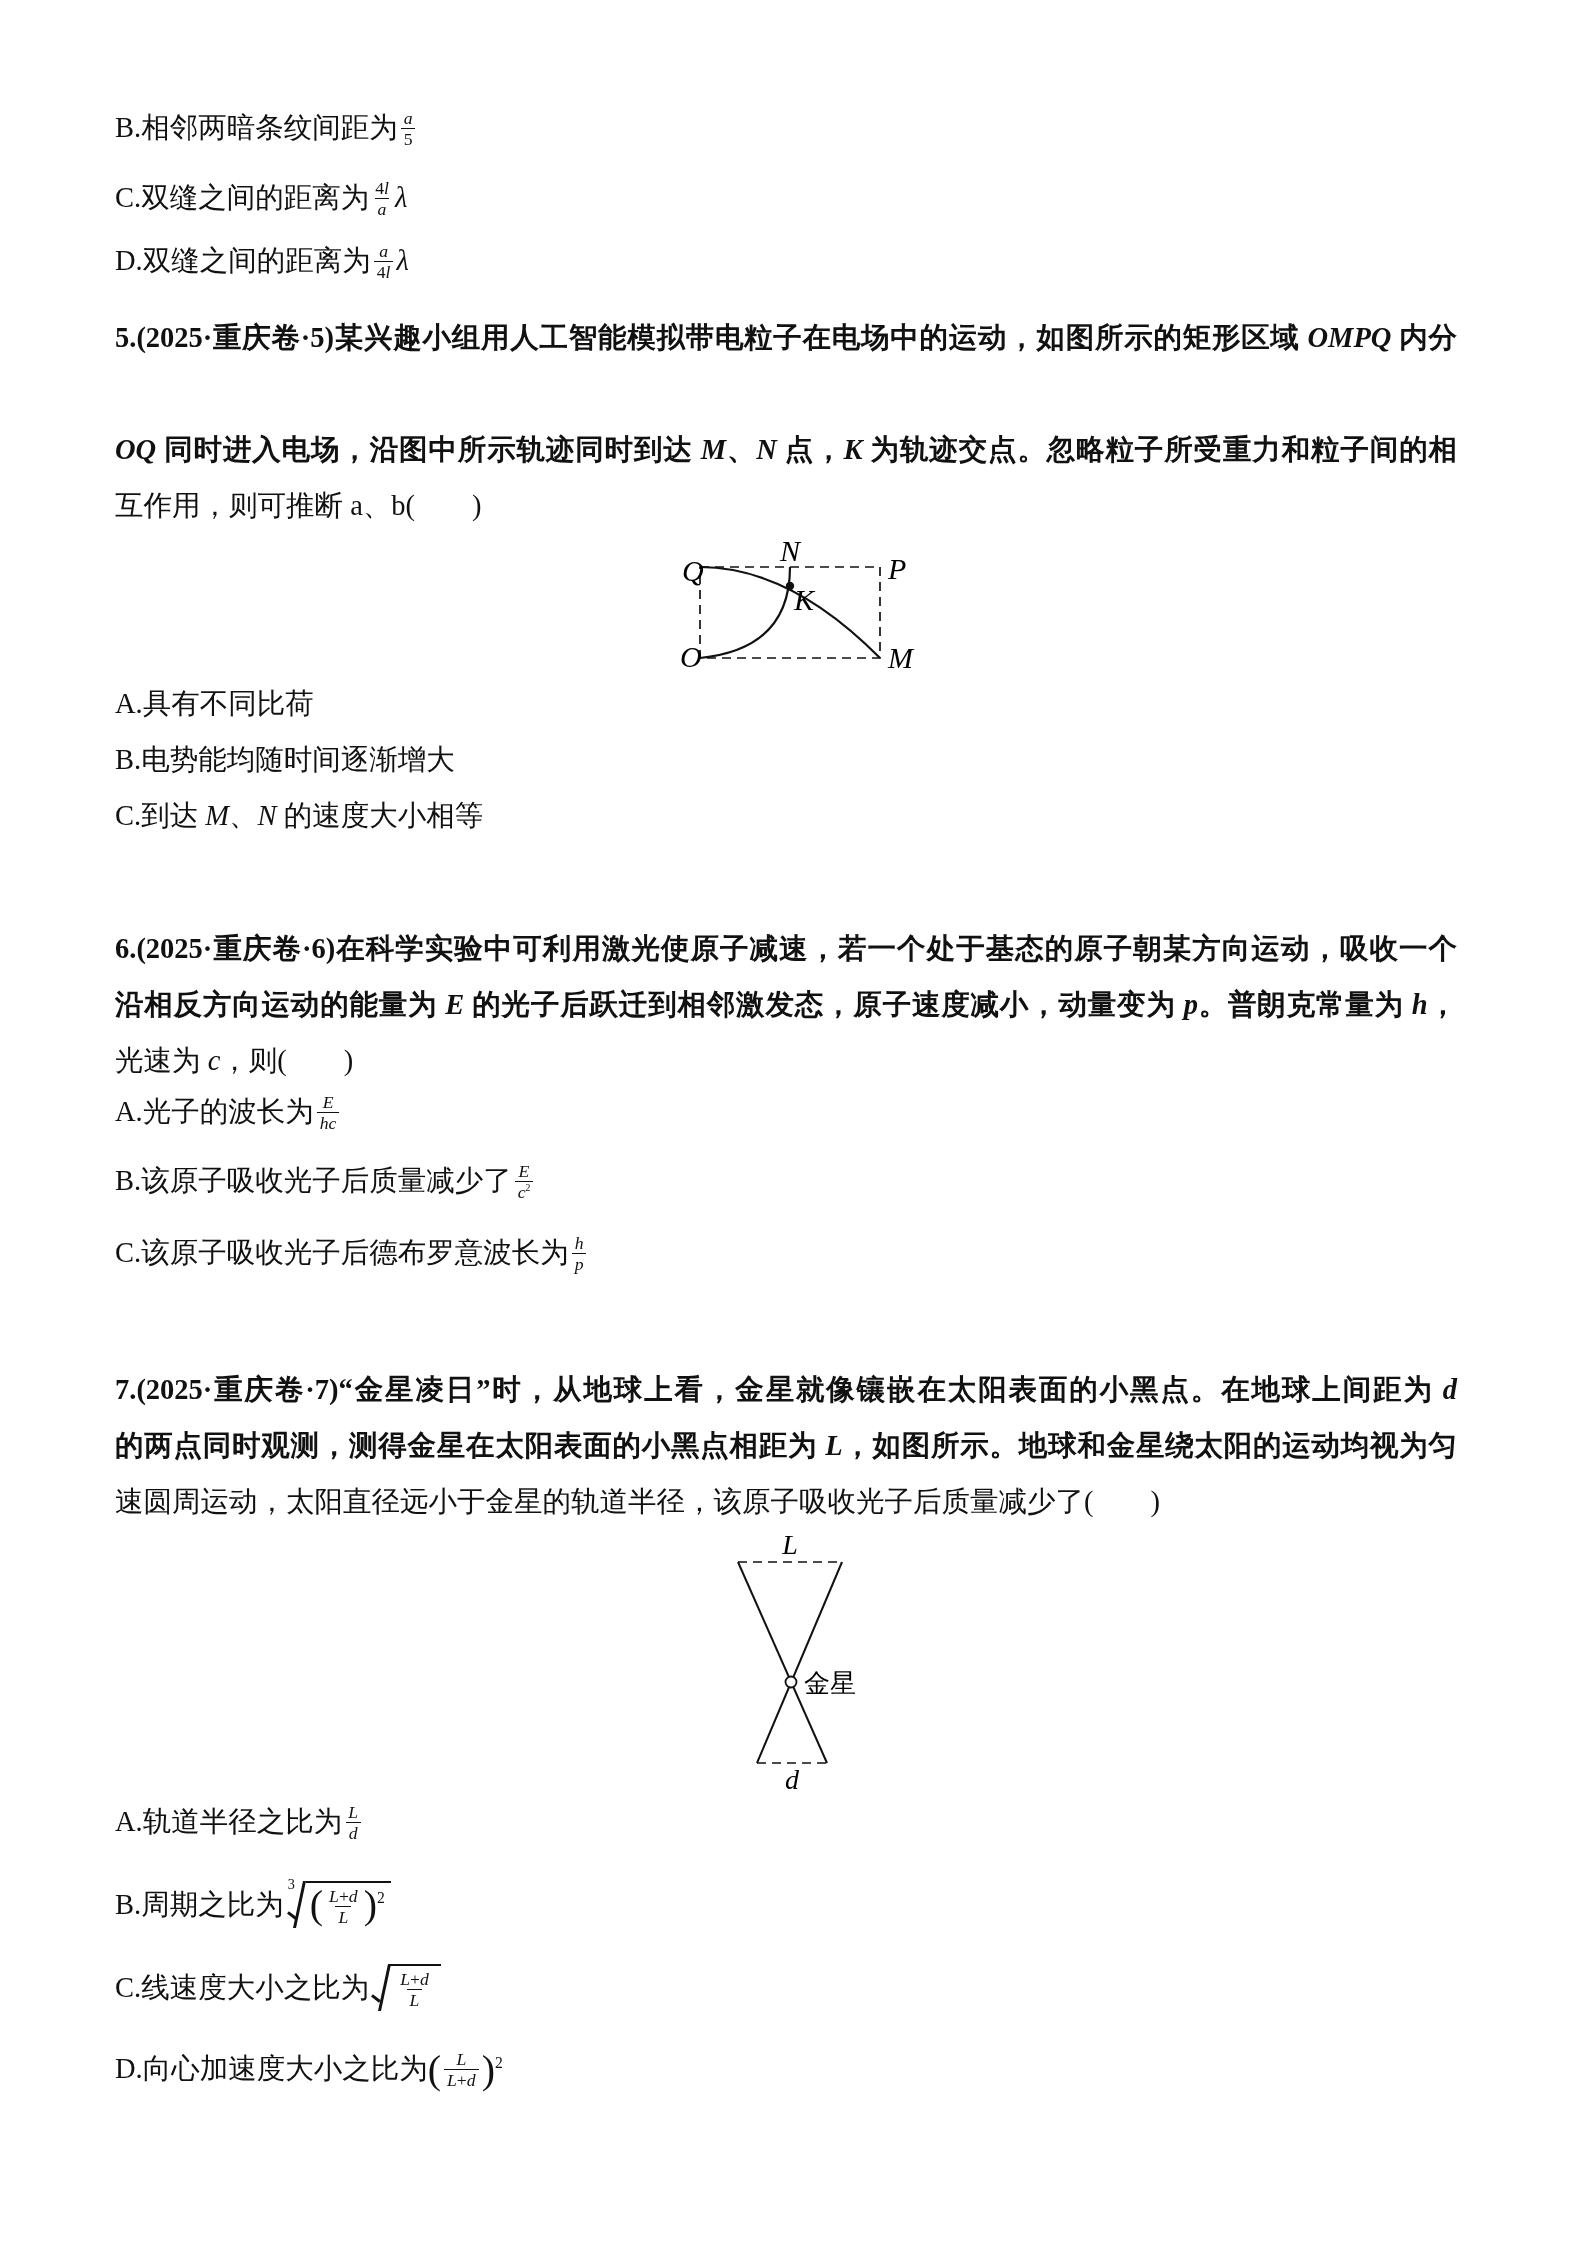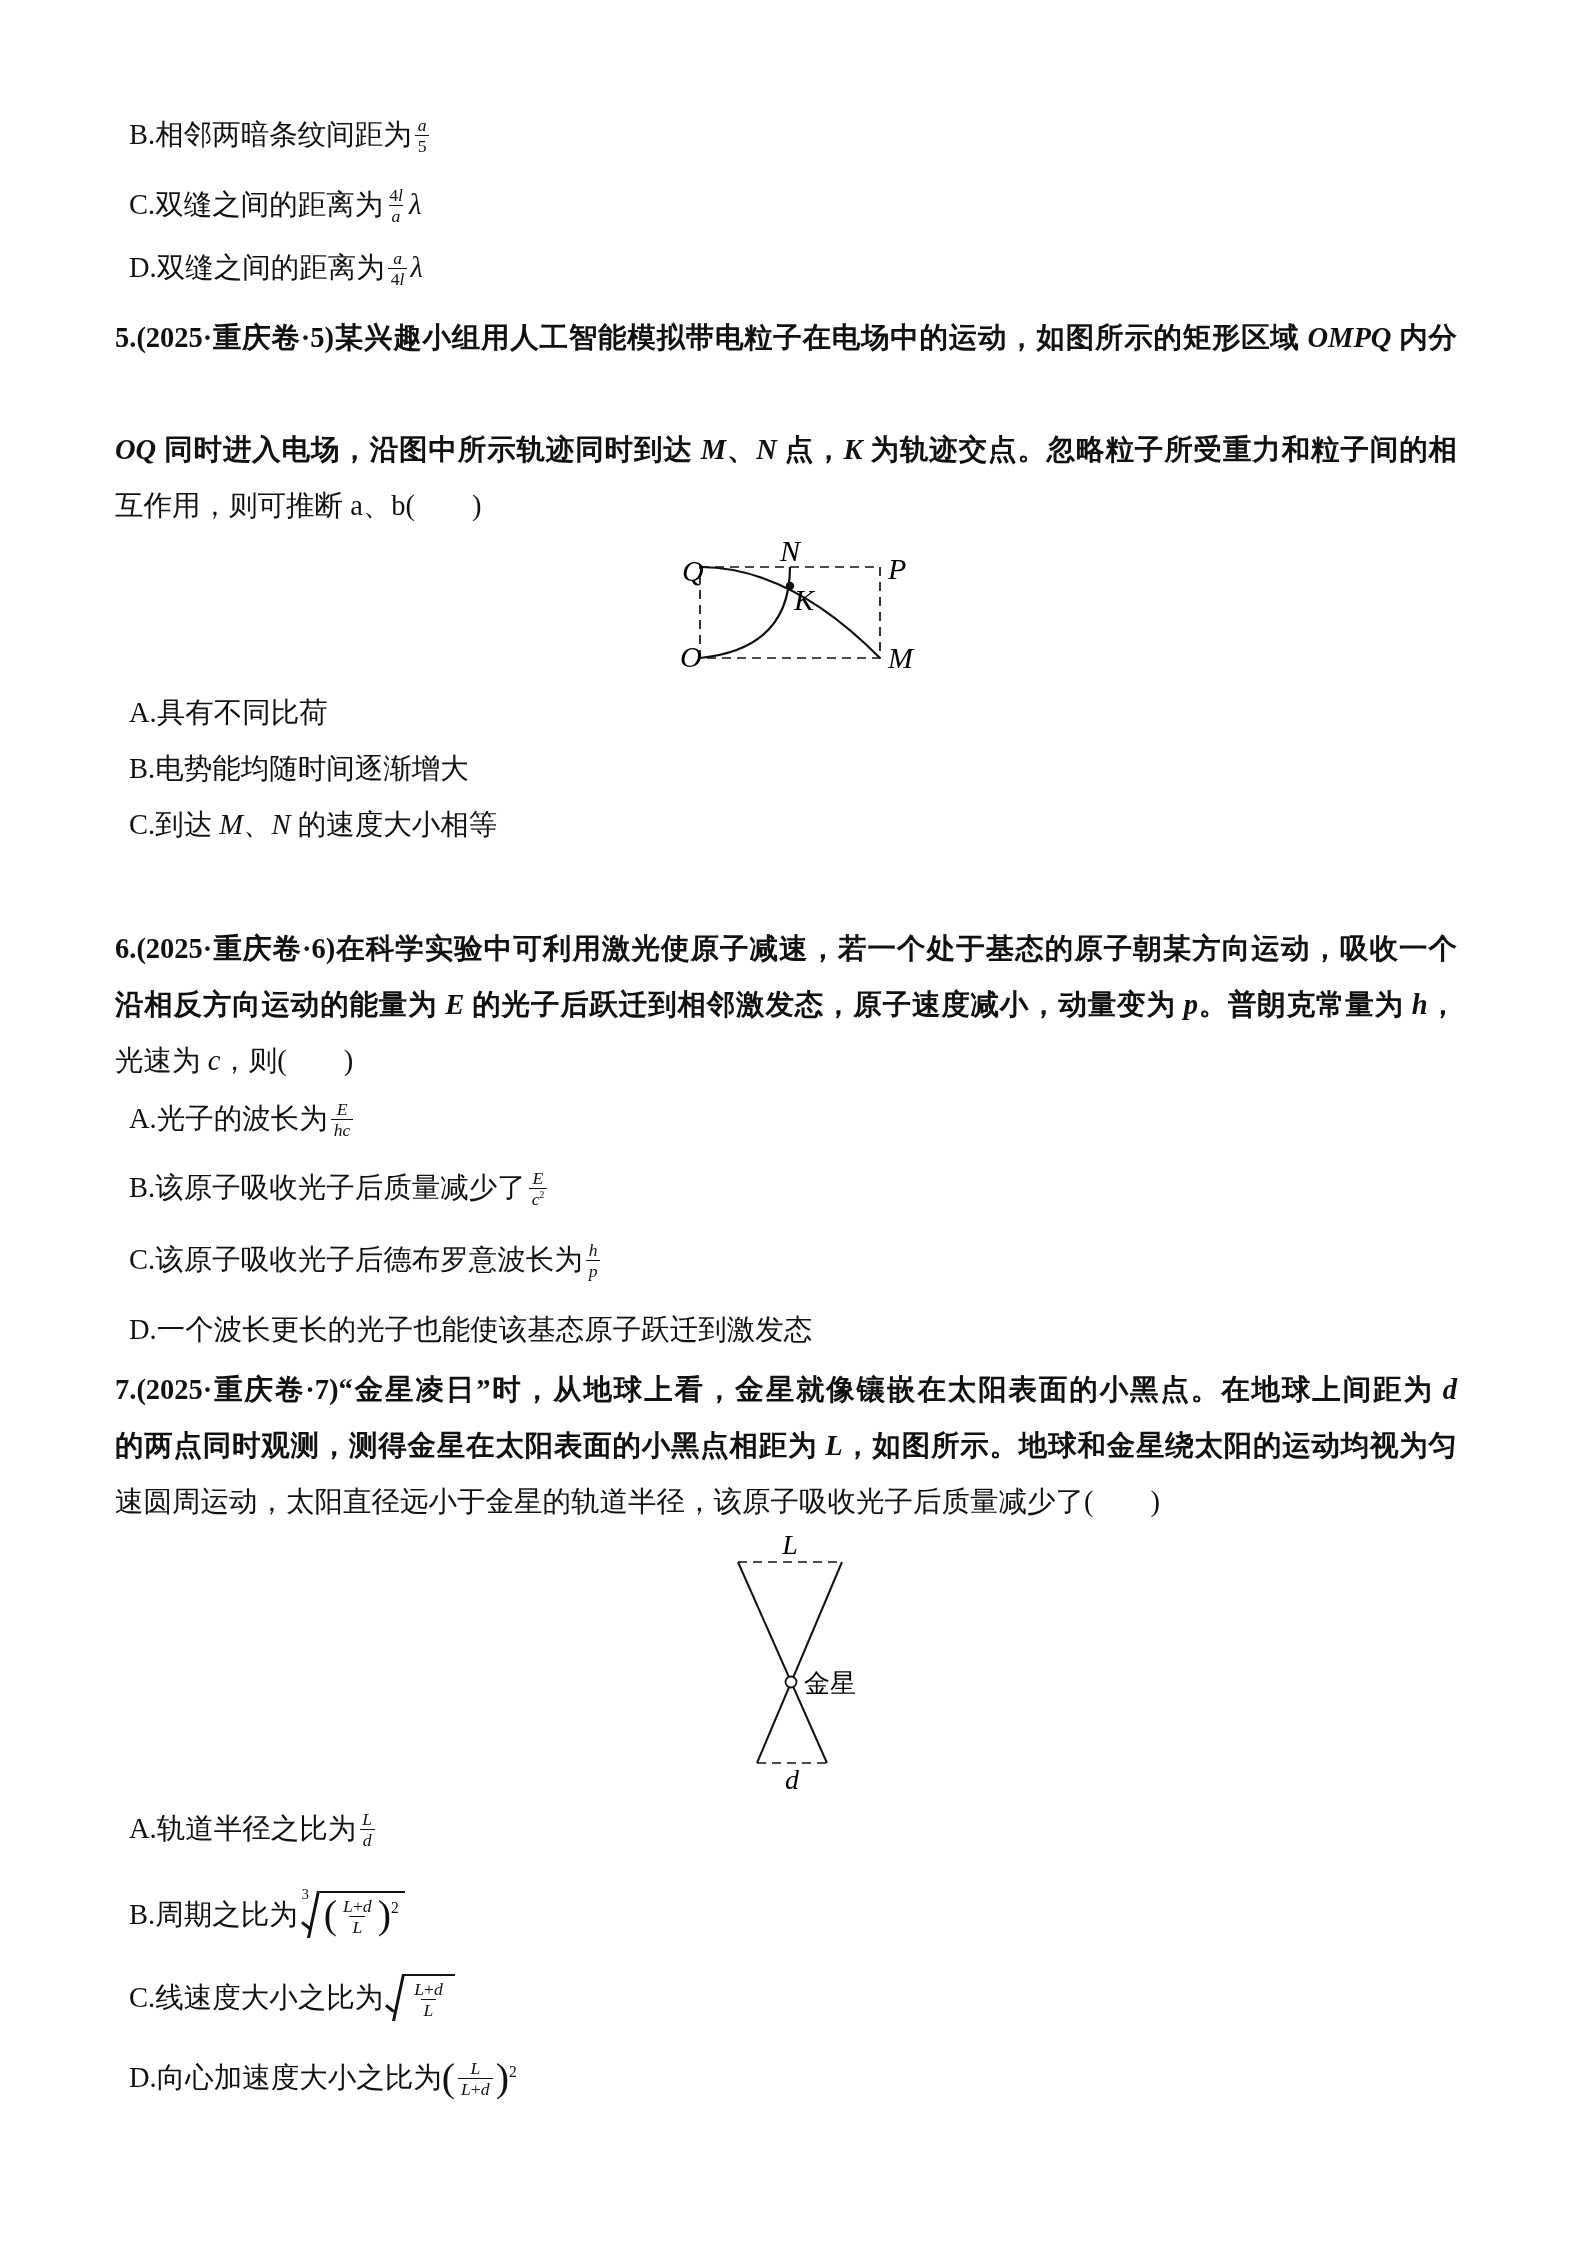--- a/index.html
+++ b/index.html
@@ -7,24 +7,23 @@
     position:relative;
     width:1587px;height:2245px;
     background:#ffffff;
     color:#111;
     font-family:"Liberation Serif","DejaVu Serif",serif;
     font-size:28.5px;
     overflow:hidden;
   }
   .line{
     position:absolute;
-    left:129px;
+    left:115px;
     height:56px;
     display:flex;
-    align-items:center;
     white-space:nowrap;
   }
   .jline{
     position:absolute;
     left:115px;
     width:1342px;
     line-height:56px;
     text-align:justify;
     text-align-last:justify;
     white-space:normal;
@@ -137,23 +136,20 @@
           <span class="num"><span class="var">E</span></span>
           <span class="den"><span class="var">c</span><sup>2</sup></span>
         </span></span>
     </div>
   <div class="line" style="top:1234px">
       <span class="rich">C.该原子吸收光子后德布罗意波长为<span class="frac">
           <span class="num"><span class="var">h</span></span>
           <span class="den"><span class="var">p</span></span>
         </span></span>
     </div>
-  <div class="line" style="top:1302px">
-      <span class="rich">D.一个波长更长的光子也能使该基态原子跃迁到激发态</span>
-    </div>
 
   <div class="jline" style="top:1362px">7.(2025·重庆卷·7)“金星凌日”时，从地球上看，金星就像镶嵌在太阳表面的小黑点。在地球上间距为 <span class="var">d</span></div>
   <div class="jline" style="top:1418px">的两点同时观测，测得金星在太阳表面的小黑点相距为 <span class="var">L</span>，如图所示。地球和金星绕太阳的运动均视为匀</div>
   <div class="sline" style="top:1474px">速圆周运动，太阳直径远小于金星的轨道半径，该原子吸收光子后质量减少了(　　)</div>
 
   <div class="fig" style="left:720px;top:1530px">
     <svg width="170" height="265" viewBox="0 0 170 265">
       <line x1="18" y1="32" x2="122" y2="32" stroke="#111" stroke-width="1.7" stroke-dasharray="9 6"></line>
       <line x1="37" y1="233" x2="107" y2="233" stroke="#111" stroke-width="1.7" stroke-dasharray="9 6"></line>
       <line x1="18" y1="32" x2="107" y2="233" stroke="#111" stroke-width="2"></line>

